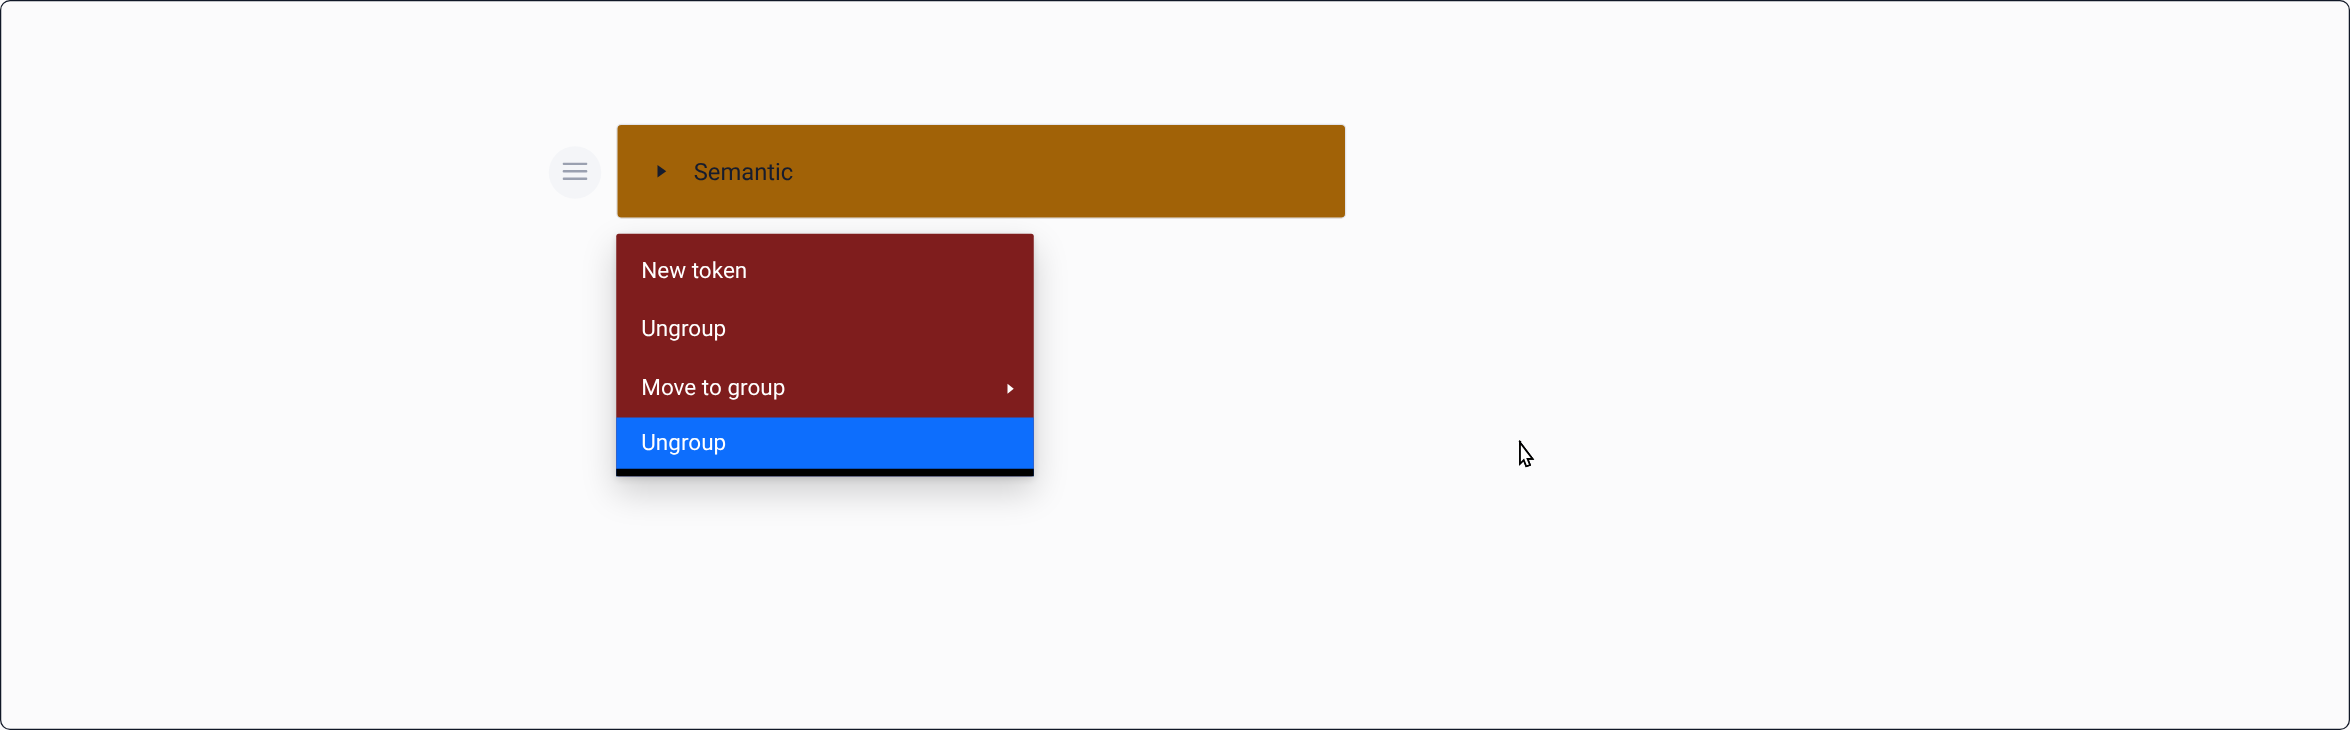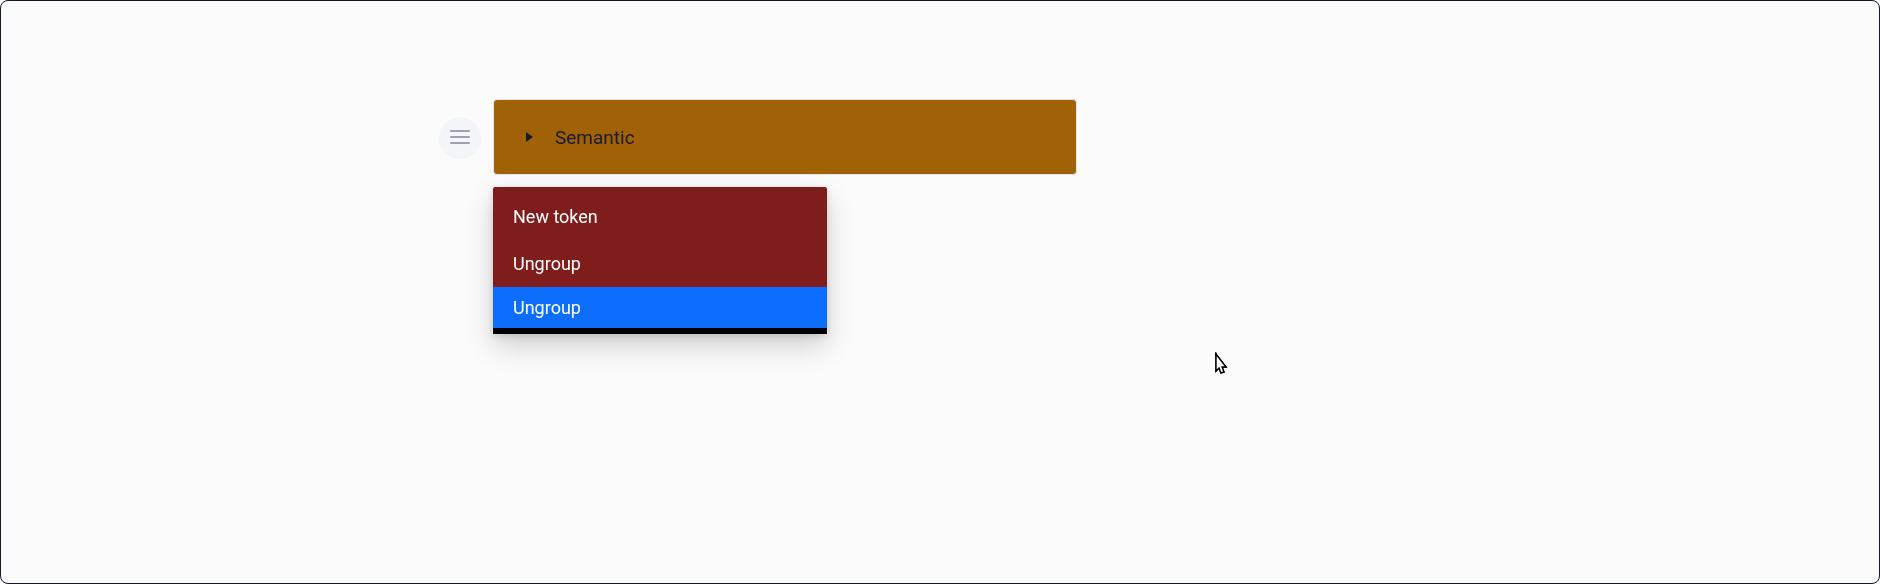--- a/index.html
+++ b/index.html
@@ -130,20 +130,24 @@
     <span class="group-label">Semantic</span>
   </div>
 
   <div class="context-menu">
     <div class="menu-item">
       <span>New token</span>
     </div>
     <div class="menu-item">
       <span>Ungroup</span>
     </div>
+    <div class="menu-item">
+      <span>Move to group</span>
+      <span class="submenu-arrow"></span>
+    </div>
     <div class="menu-item highlighted bottom-divider">
       <span>Ungroup</span>
     </div>
   </div>
 
   <span class="pointer-cursor">
     <svg viewBox="0 0 24 26">
       <path d="M7 3 L7 20 L10 17 L12 22 L15 21 L13 16 L17 16 Z" fill="#ffffff" stroke="#000000" stroke-width="1.4"></path>
       <path d="M7 3 L7 5" stroke="#000000" stroke-width="1.2"></path>
       <path d="M7 3 L9 4" stroke="#000000" stroke-width="0.8" opacity="0"></path>

